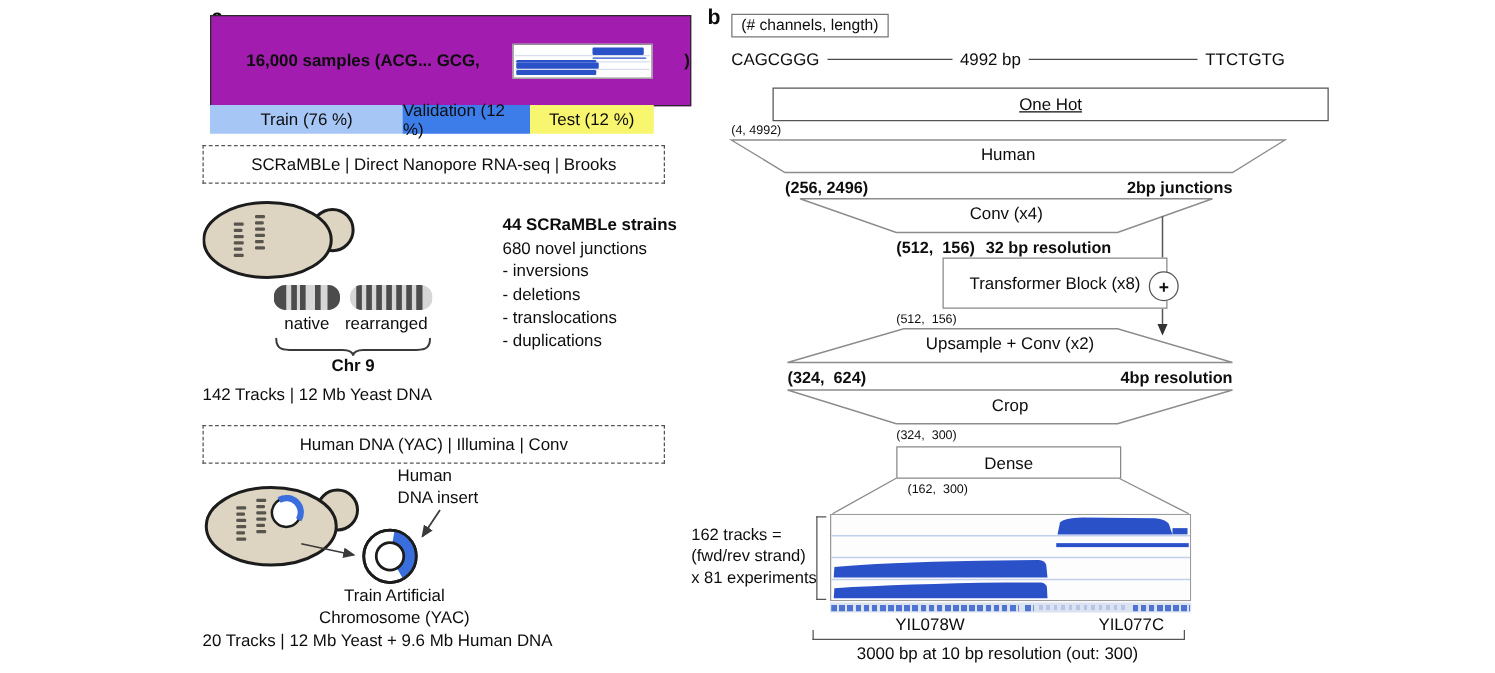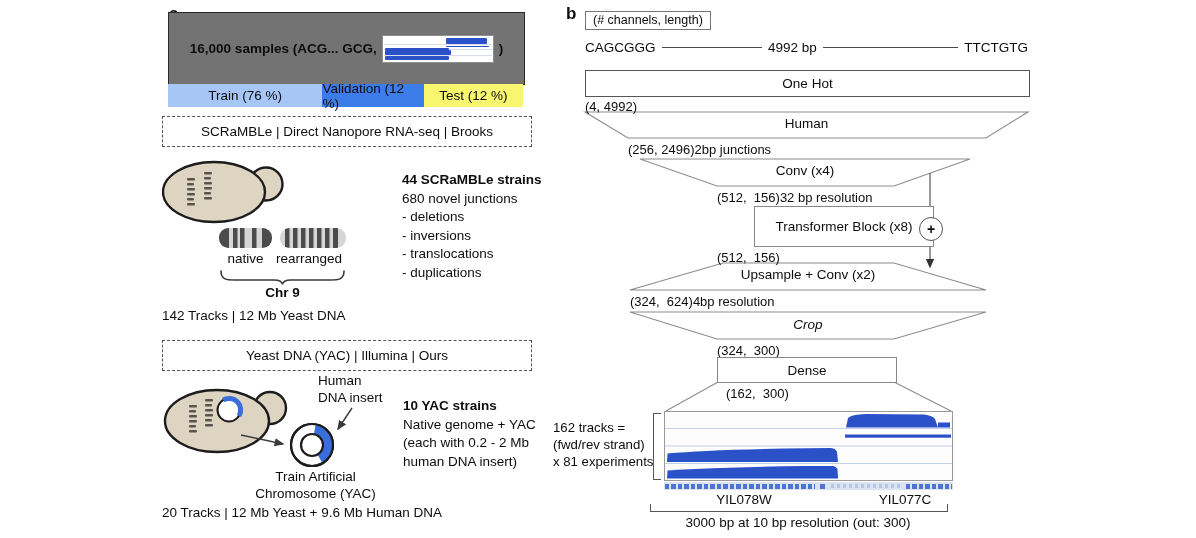--- a/index.html
+++ b/index.html
@@ -1,25 +1,25 @@
 <!DOCTYPE html>
 <html><head>
 <meta charset="utf-8">
 <style>
   html,body{margin:0;padding:0;background:#fff;}
   #fig{position:relative;width:1196px;height:538px;background:#fff;
        font-family:"Liberation Sans",sans-serif;color:#0d0d0d;font-size:13.5px;font-weight:500;overflow:hidden;}
   .abs{position:absolute;}
   .panel-label{font-size:17px;font-weight:700;}
   .ctr{display:flex;align-items:center;justify-content:center;text-align:center;}
-  .tuple{font-size:13px;white-space:pre;}
-  .row-between{display:flex;justify-content:flex-start;align-items:center;font-size:13px;white-space:pre;}
+  .tuple{font-size:10px;white-space:pre;}
+  .row-between{display:flex;justify-content:space-between;align-items:center;font-size:13px;white-space:pre;font-weight:bold;}
   
-  .samples-box{left:168px;top:12px;width:355px;height:71px;border:1.6px solid #2a2a2a;background:#737373;
-               display:flex;align-items:center;justify-content:center;gap:5px;font-weight:600;}
+  .samples-box{left:168px;top:12px;width:355px;height:71px;border:1.6px solid #2a2a2a;background:#a21caf;
+               display:flex;align-items:center;justify-content:space-between;gap:5px;font-weight:600;padding-left:28px;}
   .inset{width:110px;height:26px;border:1px solid #8f8f8f;background:#fff;position:relative;}
   .inset div{position:absolute;}
   .iline{height:1px;background:#d8deed;left:1%;right:1%;}
   .iblue{background:#2b51c9;border-radius:1px;}
   .split-bar{left:168px;top:84px;width:355px;height:23px;display:flex;}
   .seg{display:flex;align-items:center;justify-content:center;height:100%;font-weight:500;}
   .seg-train{width:43.5%;background:#a6c6f5;}
   .seg-val{width:28.5%;background:#3d7de9;}
   .seg-test{width:28%;background:#f8f56e;}
   .dashedbox{left:162px;width:368px;height:29px;border:1.4px dashed #555;background:#fff;}
@@ -129,30 +129,30 @@
   </div>
 
   <svg class="abs" style="left:219px;top:269px;" width="127" height="16" viewBox="0 0 127 16">
     <path d="M2,2 C2,11 8,11 16,11 L55,11 Q63,11 63.5,15.5 Q64,11 72,11 L111,11 C119,11 125,11 125,2" fill="none" stroke="#3a3a3a" stroke-width="1.6" stroke-linecap="round"></path>
   </svg>
   <div class="abs ctr" style="left:219px;top:285px;width:127px;font-weight:600;">Chr 9</div>
 
   <div class="abs stats" style="left:402px;top:171px;">
     <div class="t">44 SCRaMBLe strains</div>
     <div>680 novel junctions</div>
+    <div>- inversions</div>
     <div>- deletions</div>
-    <div>- inversions</div>
     <div>- translocations</div>
     <div>- duplications</div>
   </div>
 
   <div class="abs" style="left:162px;top:308px;">142 Tracks | 12 Mb Yeast DNA</div>
 
   <div class="abs dashedbox ctr" style="top:340px;">
-    <span>Yeast DNA (YAC) | Illumina | Ours</span>
+    <span>Human DNA (YAC) | Illumina | Conv</span>
   </div>
 
   <svg class="abs" style="left:162px;top:381px;" width="232" height="97" viewBox="0 0 232 97">
     <defs>
       <marker id="arrA" markerWidth="8" markerHeight="8" refX="6" refY="3" orient="auto">
         <path d="M0,0 L7,3 L0,6 Z" fill="#3a3a3a"></path>
       </marker>
     </defs>
     <circle cx="108" cy="27" r="16" fill="#ddd4c1" stroke="#1c1c1c" stroke-width="2.4"></circle>
     <ellipse cx="55" cy="40" rx="52" ry="31" fill="#ddd4c1" stroke="#1c1c1c" stroke-width="2.4"></ellipse>
@@ -187,26 +187,20 @@
   <div class="abs lh16" style="left:318px;top:373px;">
     <div>Human</div>
     <div>DNA insert</div>
   </div>
 
   <div class="abs lh16" style="left:238px;top:469px;width:155px;text-align:center;">
     <div>Train Artificial</div>
     <div>Chromosome (YAC)</div>
   </div>
 
-  <div class="abs stats" style="left:403px;top:397px;">
-    <div class="t">10 YAC strains</div>
-    <div>Native genome + YAC</div>
-    <div>(each with 0.2 - 2 Mb</div>
-    <div>human DNA insert)</div>
-  </div>
 
   <div class="abs" style="left:162px;top:505px;">20 Tracks | 12 Mb Yeast + 9.6 Mb Human DNA</div>
 
   <div class="abs panel-label" style="left:566px;top:4px;">b</div>
   <div class="abs legend-box">(# channels, length)</div>
 
   <div class="abs seqrow">
     <span>CAGCGGG</span>
     <span class="hline" style="flex:1;"></span>
     <span>4992 bp</span>
@@ -223,21 +217,21 @@
     <polygon points="585,112 1028,112 986,138 628,138" fill="none" stroke="#8c8c8c" stroke-width="1.1"></polygon>
     <polygon points="640,159 970,159 894,186 717,186" fill="none" stroke="#8c8c8c" stroke-width="1.1"></polygon>
     <polygon points="723,263 894,263 986,290 630,290" fill="none" stroke="#8c8c8c" stroke-width="1.1"></polygon>
     <polygon points="630,312 986,312 894,339 717,339" fill="none" stroke="#8c8c8c" stroke-width="1.1"></polygon>
     <line x1="930" y1="173" x2="930" y2="216" stroke="#555" stroke-width="1.2"></line>
     <line x1="930" y1="240" x2="930" y2="266" stroke="#555" stroke-width="1.2" marker-end="url(#arrB)"></line>
     <line x1="718" y1="382" x2="666" y2="411" stroke="#8c8c8c" stroke-width="1.1"></line>
     <line x1="894" y1="382" x2="951" y2="411" stroke="#8c8c8c" stroke-width="1.1"></line>
   </svg>
 
-  <div class="abs lyrbox ctr" style="left:585px;top:70px;width:443px;height:25px;border-color:#555;">
+  <div class="abs lyrbox ctr" style="left:618px;top:70px;width:443px;height:25px;border-color:#555;text-decoration:underline;">
     <span>One Hot</span>
   </div>
   <div class="abs tuple" style="left:585px;top:99px;">(4, 4992)</div>
 
   <div class="abs ctr" style="left:585px;top:116px;width:443px;">Human</div>
   <div class="abs row-between" style="left:628px;top:142px;width:358px;">
     <span>(256, 2496)</span>
     <span>2bp junctions</span>
   </div>
 
@@ -253,21 +247,21 @@
   <div class="abs tuple" style="left:717px;top:250px;">(512,  156)</div>
 
   <div class="abs plus-circle">+</div>
 
   <div class="abs ctr" style="left:630px;top:267px;width:356px;">Upsample + Conv (x2)</div>
   <div class="abs row-between" style="left:630px;top:294px;width:356px;">
     <span>(324,  624)</span>
     <span>4bp resolution</span>
   </div>
 
-  <div class="abs ctr" style="left:630px;top:317px;width:356px;font-style:italic;">Crop</div>
+  <div class="abs ctr" style="left:630px;top:317px;width:356px;">Crop</div>
   <div class="abs tuple" style="left:717px;top:343px;">(324,  300)</div>
 
   <div class="abs lyrbox ctr" style="left:717px;top:357px;width:178px;height:24px;border-color:#888;">
     <span>Dense</span>
   </div>
   <div class="abs tuple" style="left:726px;top:386px;">(162,  300)</div>
 
   <svg class="abs" style="left:664px;top:411px;" width="289" height="70" viewBox="0 0 289 70">
     <rect x="0.5" y="0.5" width="288" height="69" fill="#fdfdfe" stroke="#9a9a9a" stroke-width="1"></rect>
     <g stroke="#c3d0ec" stroke-width="1.2">

